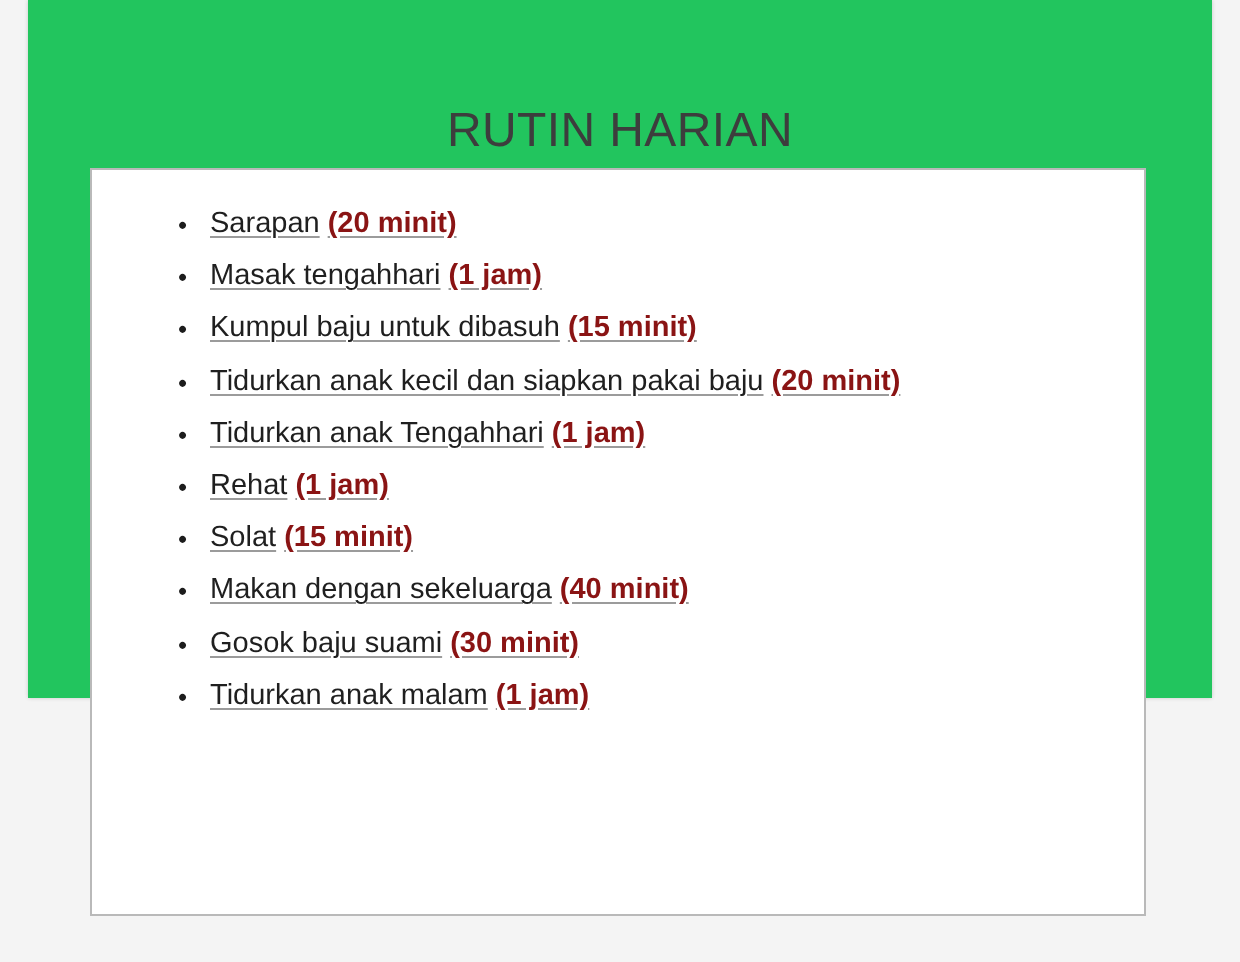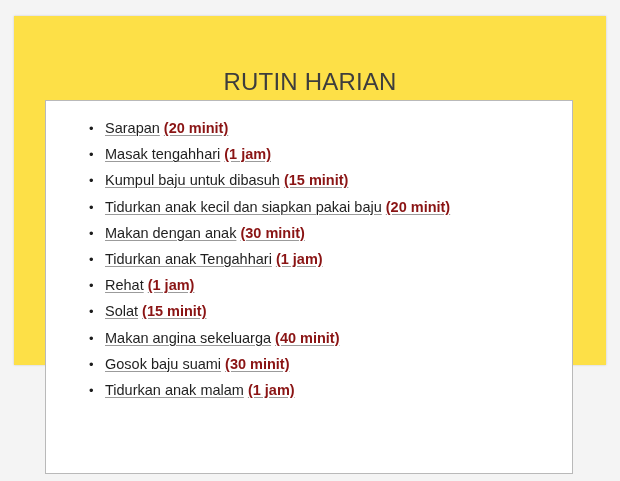--- a/index.html
+++ b/index.html
@@ -8,24 +8,24 @@
   }
   body {
     width: 620px;
     height: 481px;
     background: #f4f4f4;
     font-family: "Liberation Serif", serif;
   }
   .page {
     position: absolute;
     left: 14px;
-    top: 16px;
+    top: 0;
     width: 592px;
     height: 349px;
-    background: #fde047;
+    background: #22c55e;
     box-shadow: 0 0 2px rgba(0,0,0,0.18);
   }
   .slide-title {
     position: absolute;
     left: 0;
     top: 52px;
     width: 592px;
     text-align: center;
     font-family: "Liberation Sans", sans-serif;
     font-size: 24px;
@@ -99,33 +99,30 @@
       <li>
         <span class="task-text">Masak tengahhari</span><span class="task-dur"><span class="u">(1 jam)</span></span>
       </li>
       <li>
         <span class="task-text">Kumpul baju untuk dibasuh</span><span class="task-dur"><span class="u">(15 minit)</span></span>
       </li>
       <li>
         <span class="task-text">Tidurkan anak kecil dan siapkan pakai baju</span><span class="task-dur"><span class="u">(20 minit)</span></span>
       </li>
       <li>
-        <span class="task-text">Makan dengan anak</span><span class="task-dur"><span class="u">(30 minit)</span></span>
-      </li>
-      <li>
         <span class="task-text">Tidurkan anak Tengahhari</span><span class="task-dur"><span class="u">(1 jam)</span></span>
       </li>
       <li>
         <span class="task-text">Rehat</span><span class="task-dur"><span class="u">(1 jam)</span></span>
       </li>
       <li>
         <span class="task-text">Solat</span><span class="task-dur"><span class="u">(15 minit)</span></span>
       </li>
       <li>
-        <span class="task-text">Makan angina sekeluarga</span><span class="task-dur"><span class="u">(40 minit)</span></span>
+        <span class="task-text">Makan dengan sekeluarga</span><span class="task-dur"><span class="u">(40 minit)</span></span>
       </li>
       <li>
         <span class="task-text">Gosok baju suami</span><span class="task-dur"><span class="u">(30 minit)</span></span>
       </li>
       <li>
         <span class="task-text">Tidurkan anak malam</span><span class="task-dur"><span class="u">(1 jam)</span></span>
       </li>
     </ul>
   </div>
 

